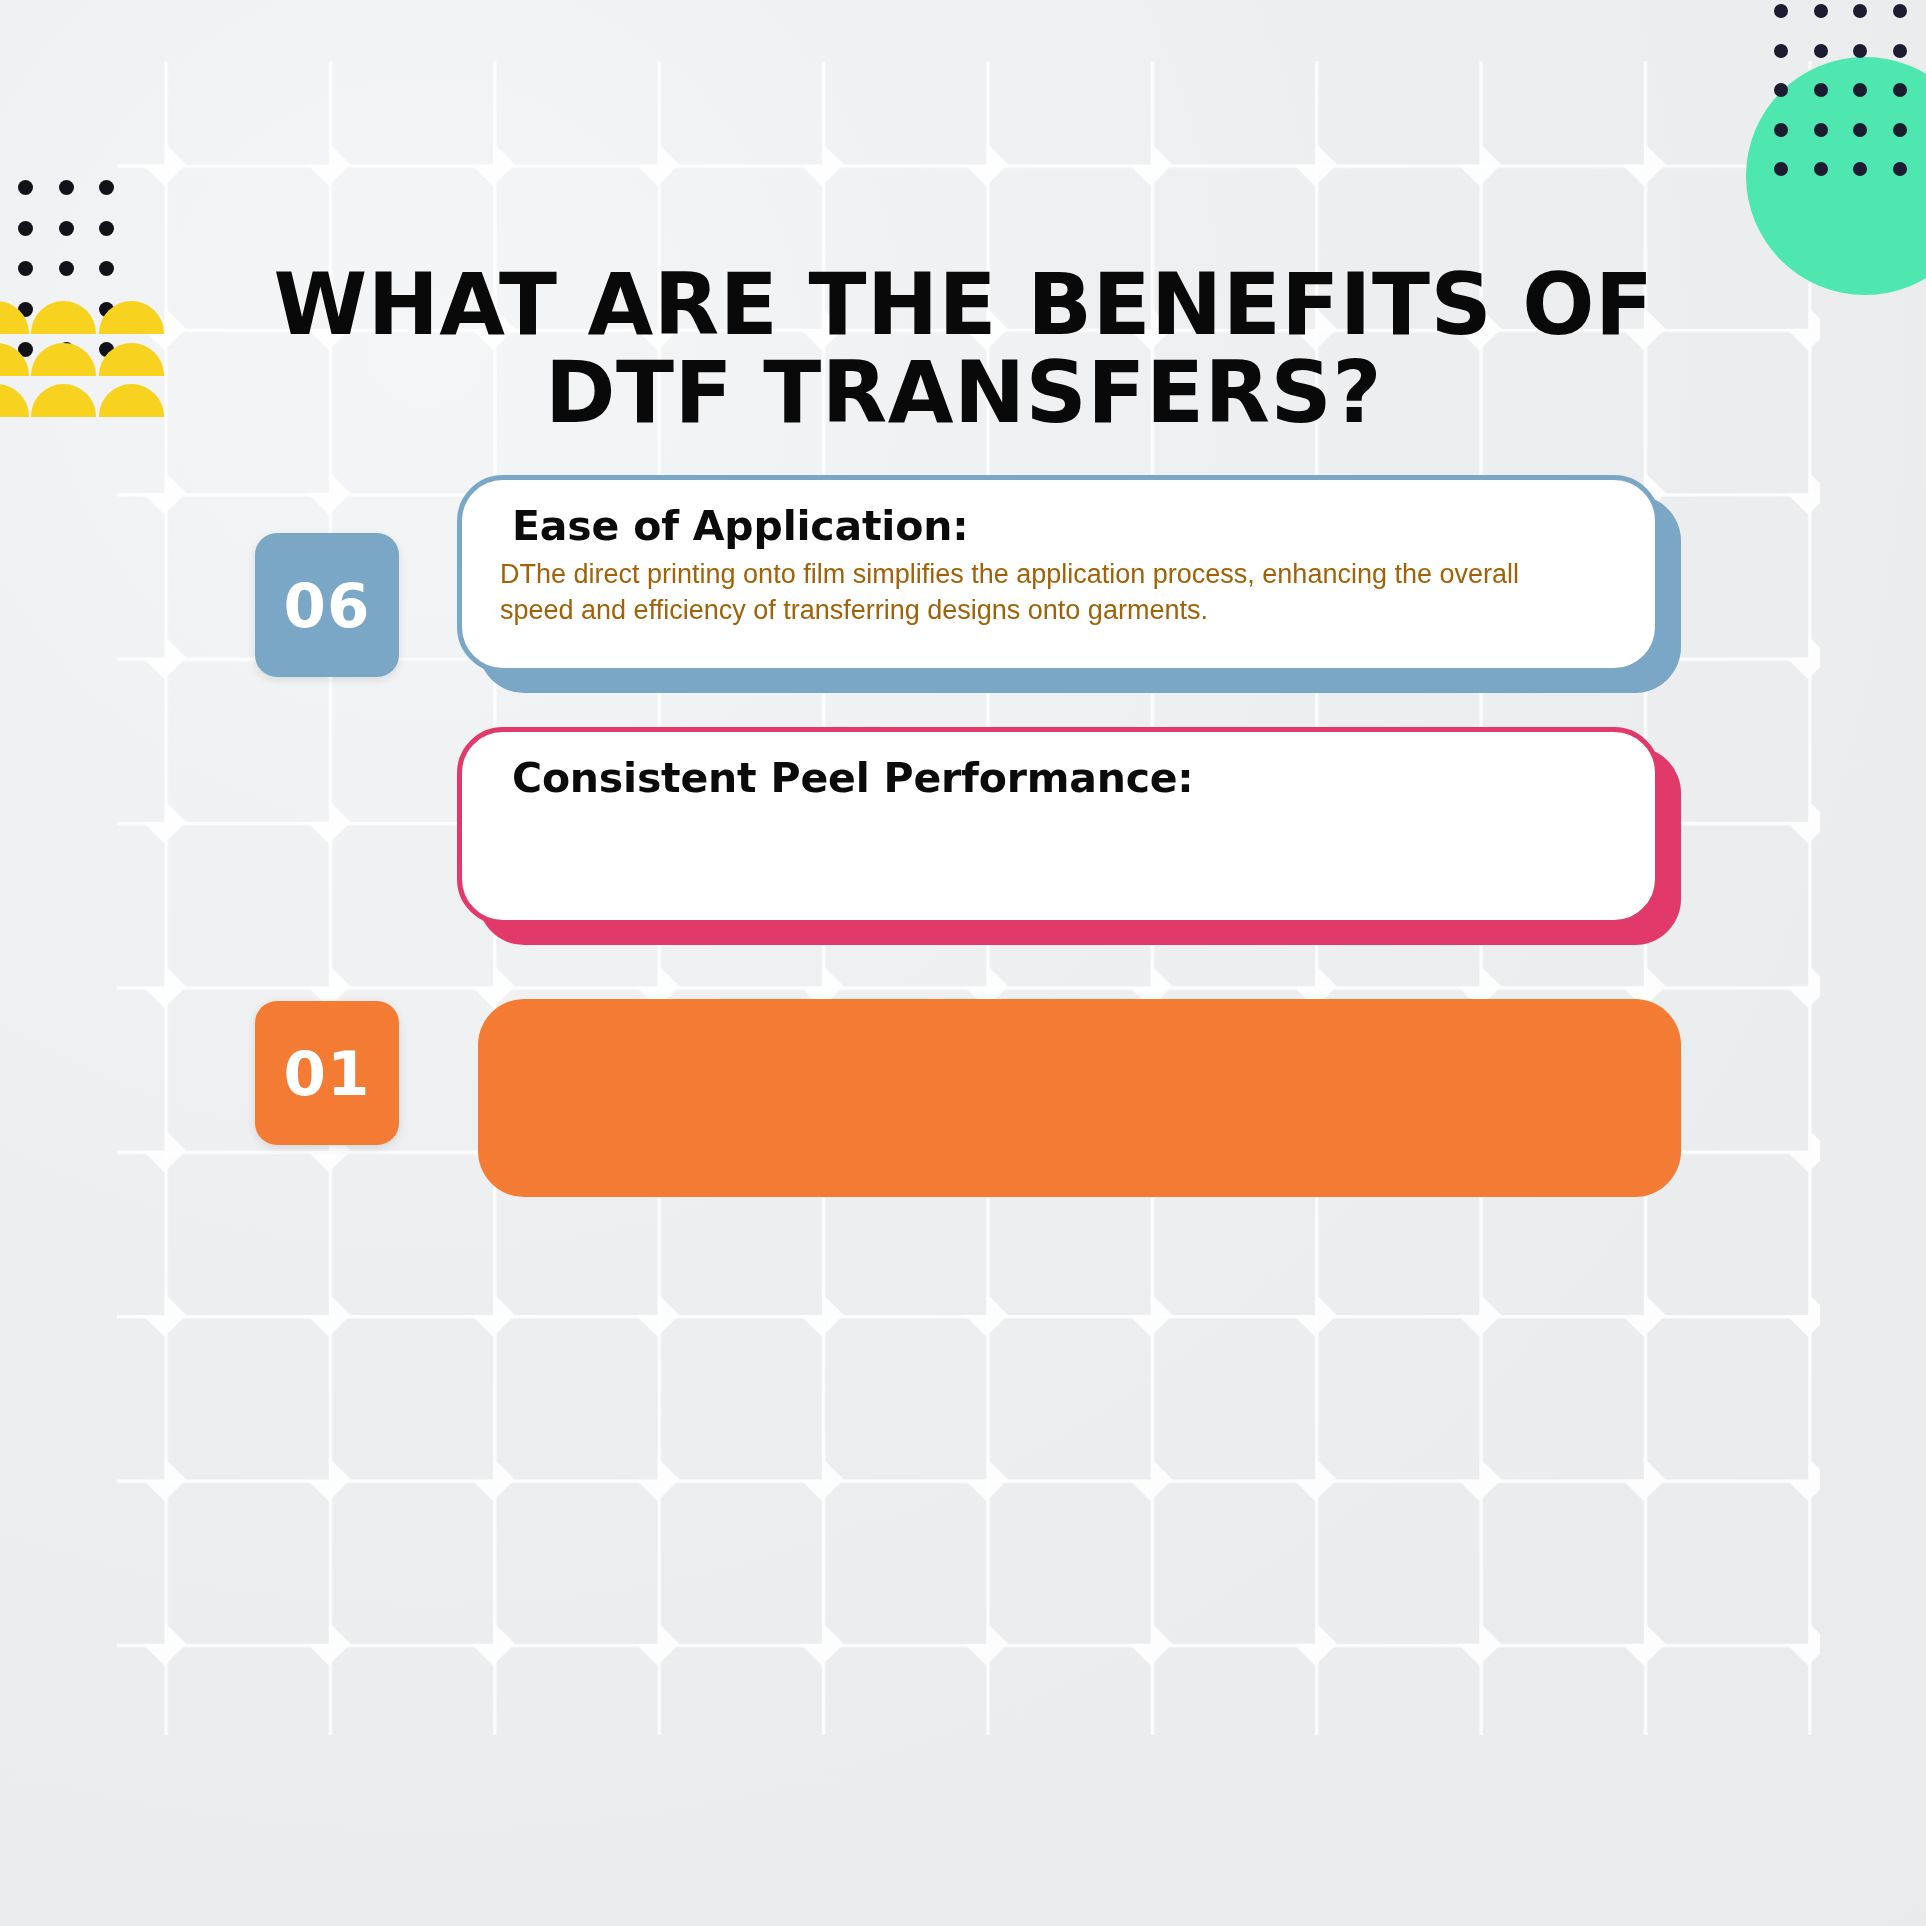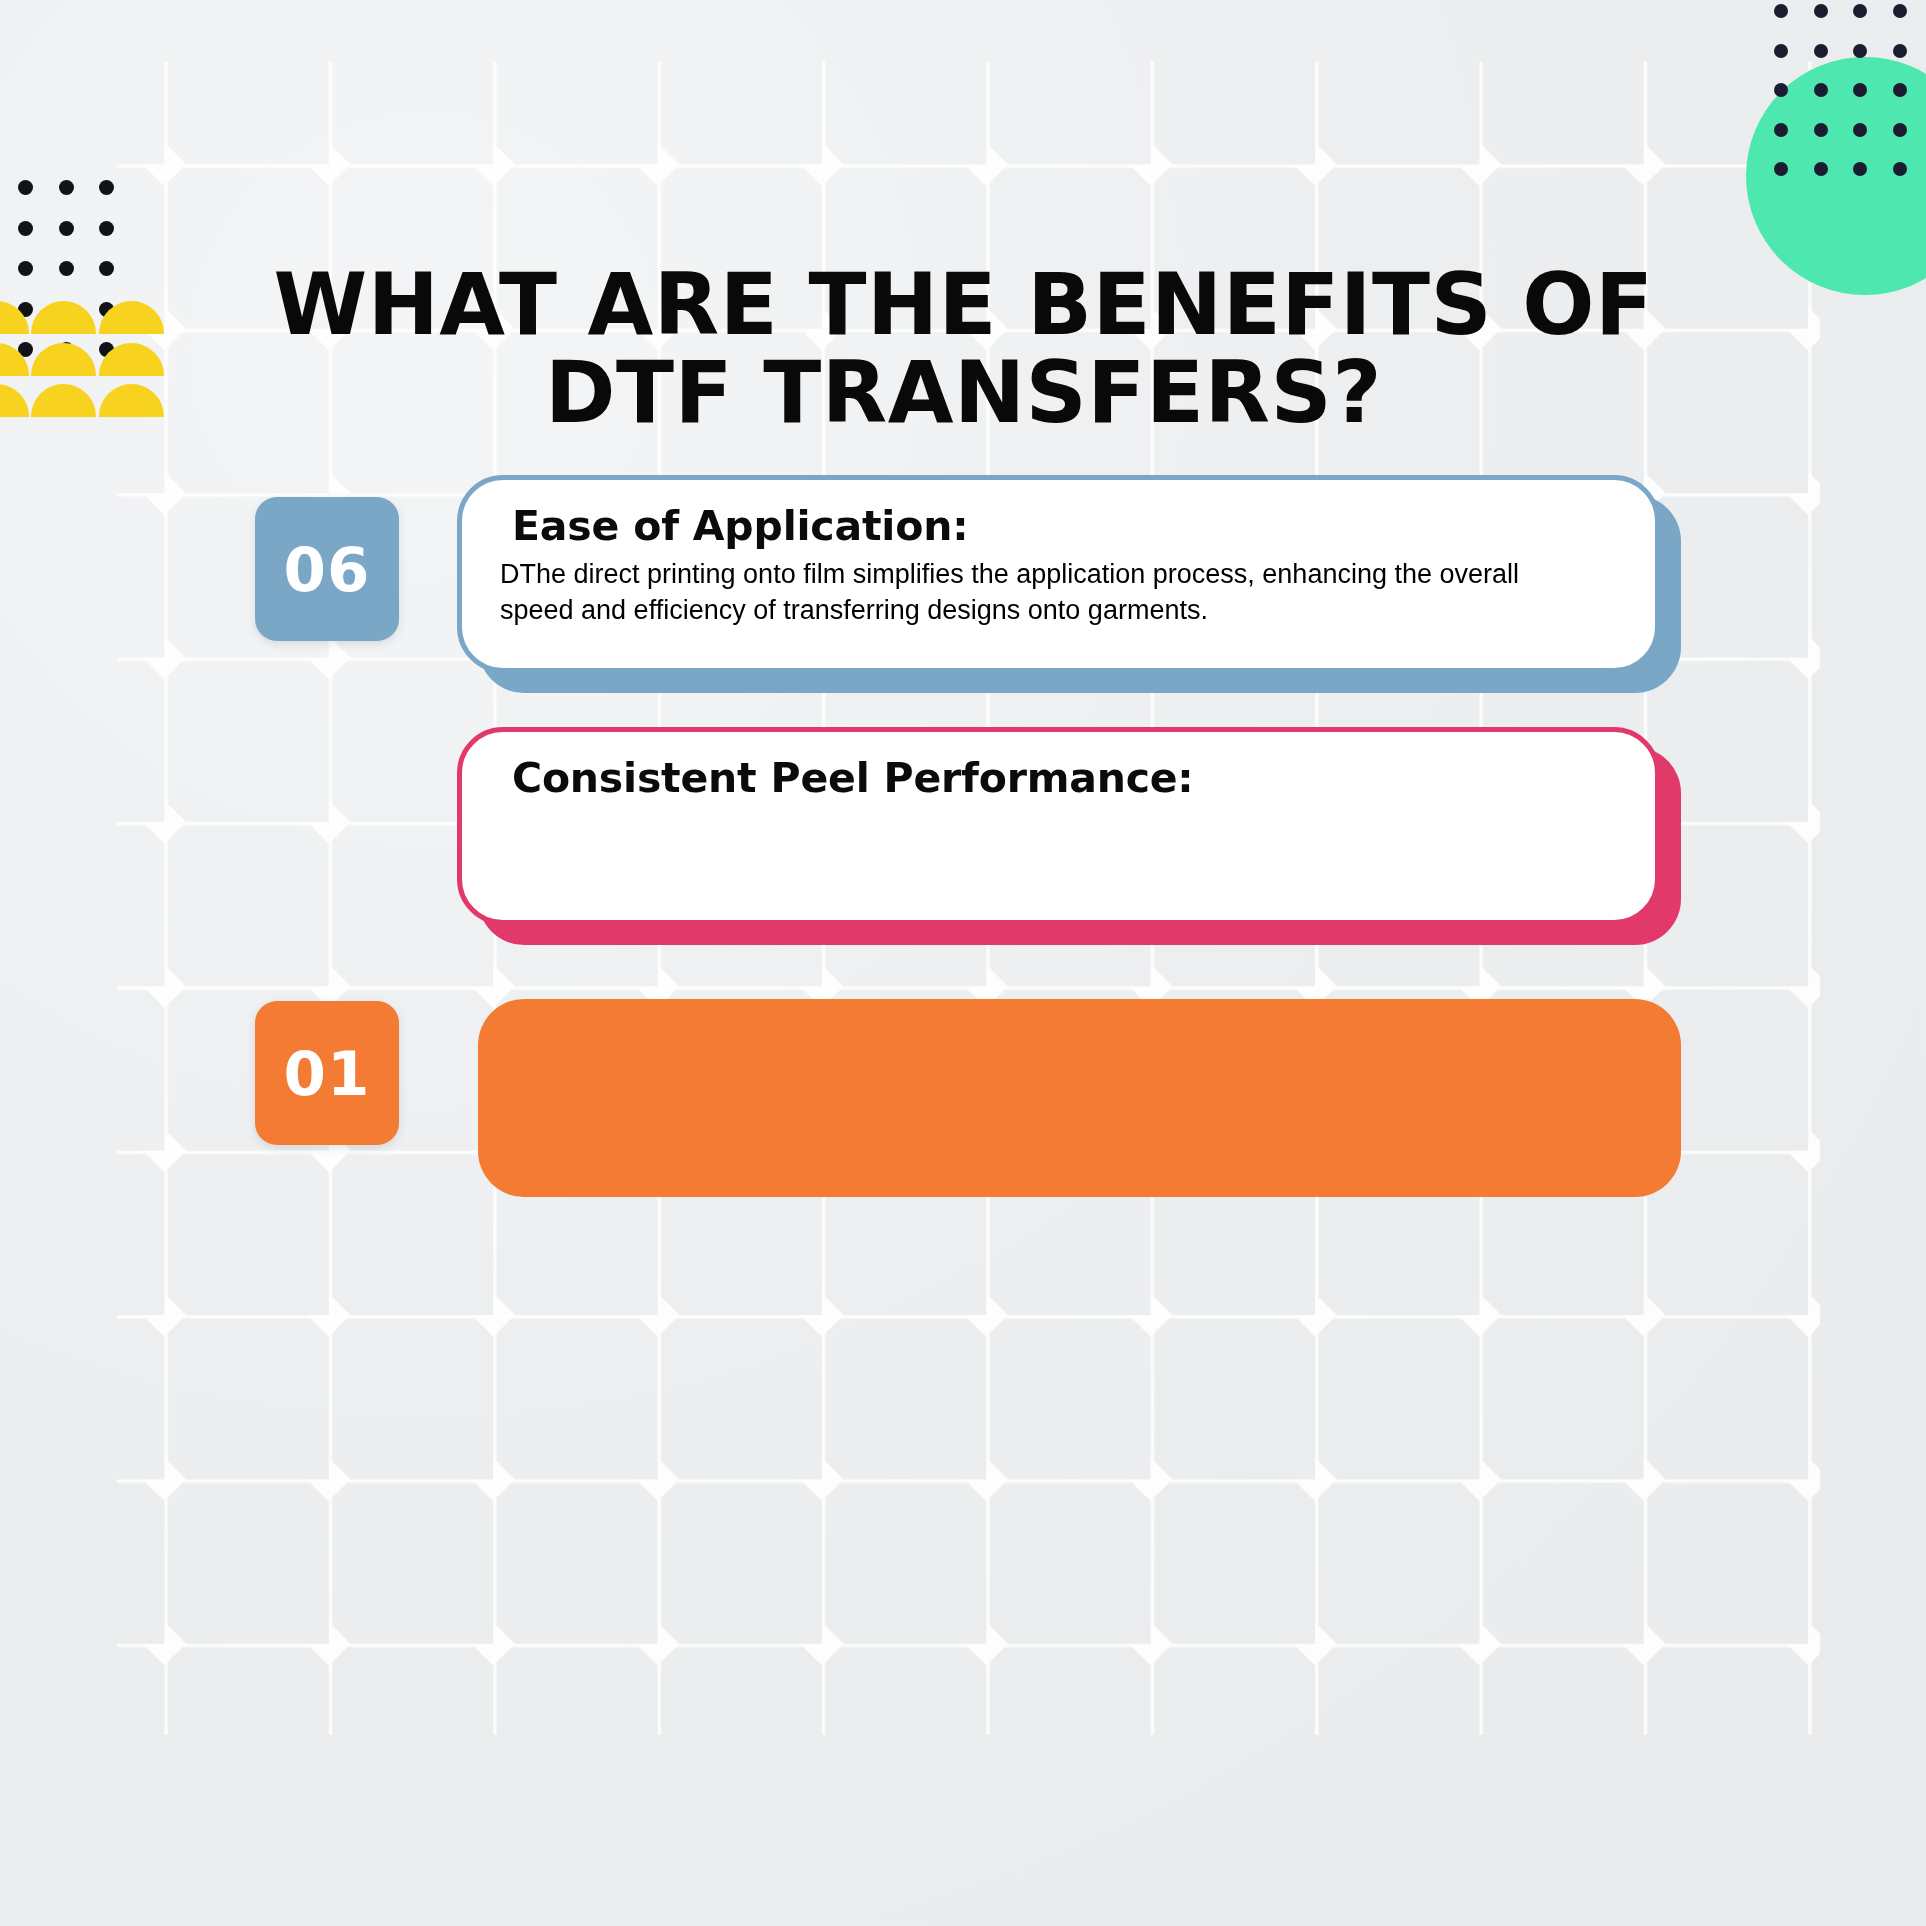--- a/index.html
+++ b/index.html
@@ -143,21 +143,21 @@
     font-size: 41px;
     line-height: 1.1;
     color: #0b0b0b;
     letter-spacing: -0.2px;
     margin: 4px 0 8px 12px;
   }
   .card-desc {
     font-family: "Liberation Sans", sans-serif;
     font-size: 27px;
     line-height: 1.32;
-    color: #000000;
+    color: #a16207;
     max-width: 1079px;
   }
 
   
   .badge {
     position: absolute;
     left: 255px;
     top: 40px;
     width: 144px;
     height: 144px;
@@ -265,21 +265,21 @@
   <h1 class="heading">WHAT ARE THE BENEFITS OF DTF TRANSFERS?</h1>
 
   <div class="cards">
 
     <div class="card-row">
       <div class="card-plate" style="background: rgb(123, 167, 199);"></div>
       <div class="card-body" style="border-color: rgb(123, 167, 199);">
         <div class="card-title">Ease of Application:</div>
         <div class="card-desc">DThe direct printing onto film simplifies the application process, enhancing the overall speed and efficiency of transferring designs onto garments.</div>
       </div>
-      <div class="badge" style="background: rgb(123, 167, 199);">
+      <div class="badge" style="background: rgb(123, 167, 199); margin-top: 36px;">
         <span>06</span>
       </div>
     </div>
 
     <div class="card-row">
       <div class="card-plate" style="background: rgb(225, 57, 106);"></div>
       <div class="card-body" style="border-color: rgb(225, 57, 106);">
         <div class="card-title">Consistent Peel Performance:</div>
       </div>
     </div>

